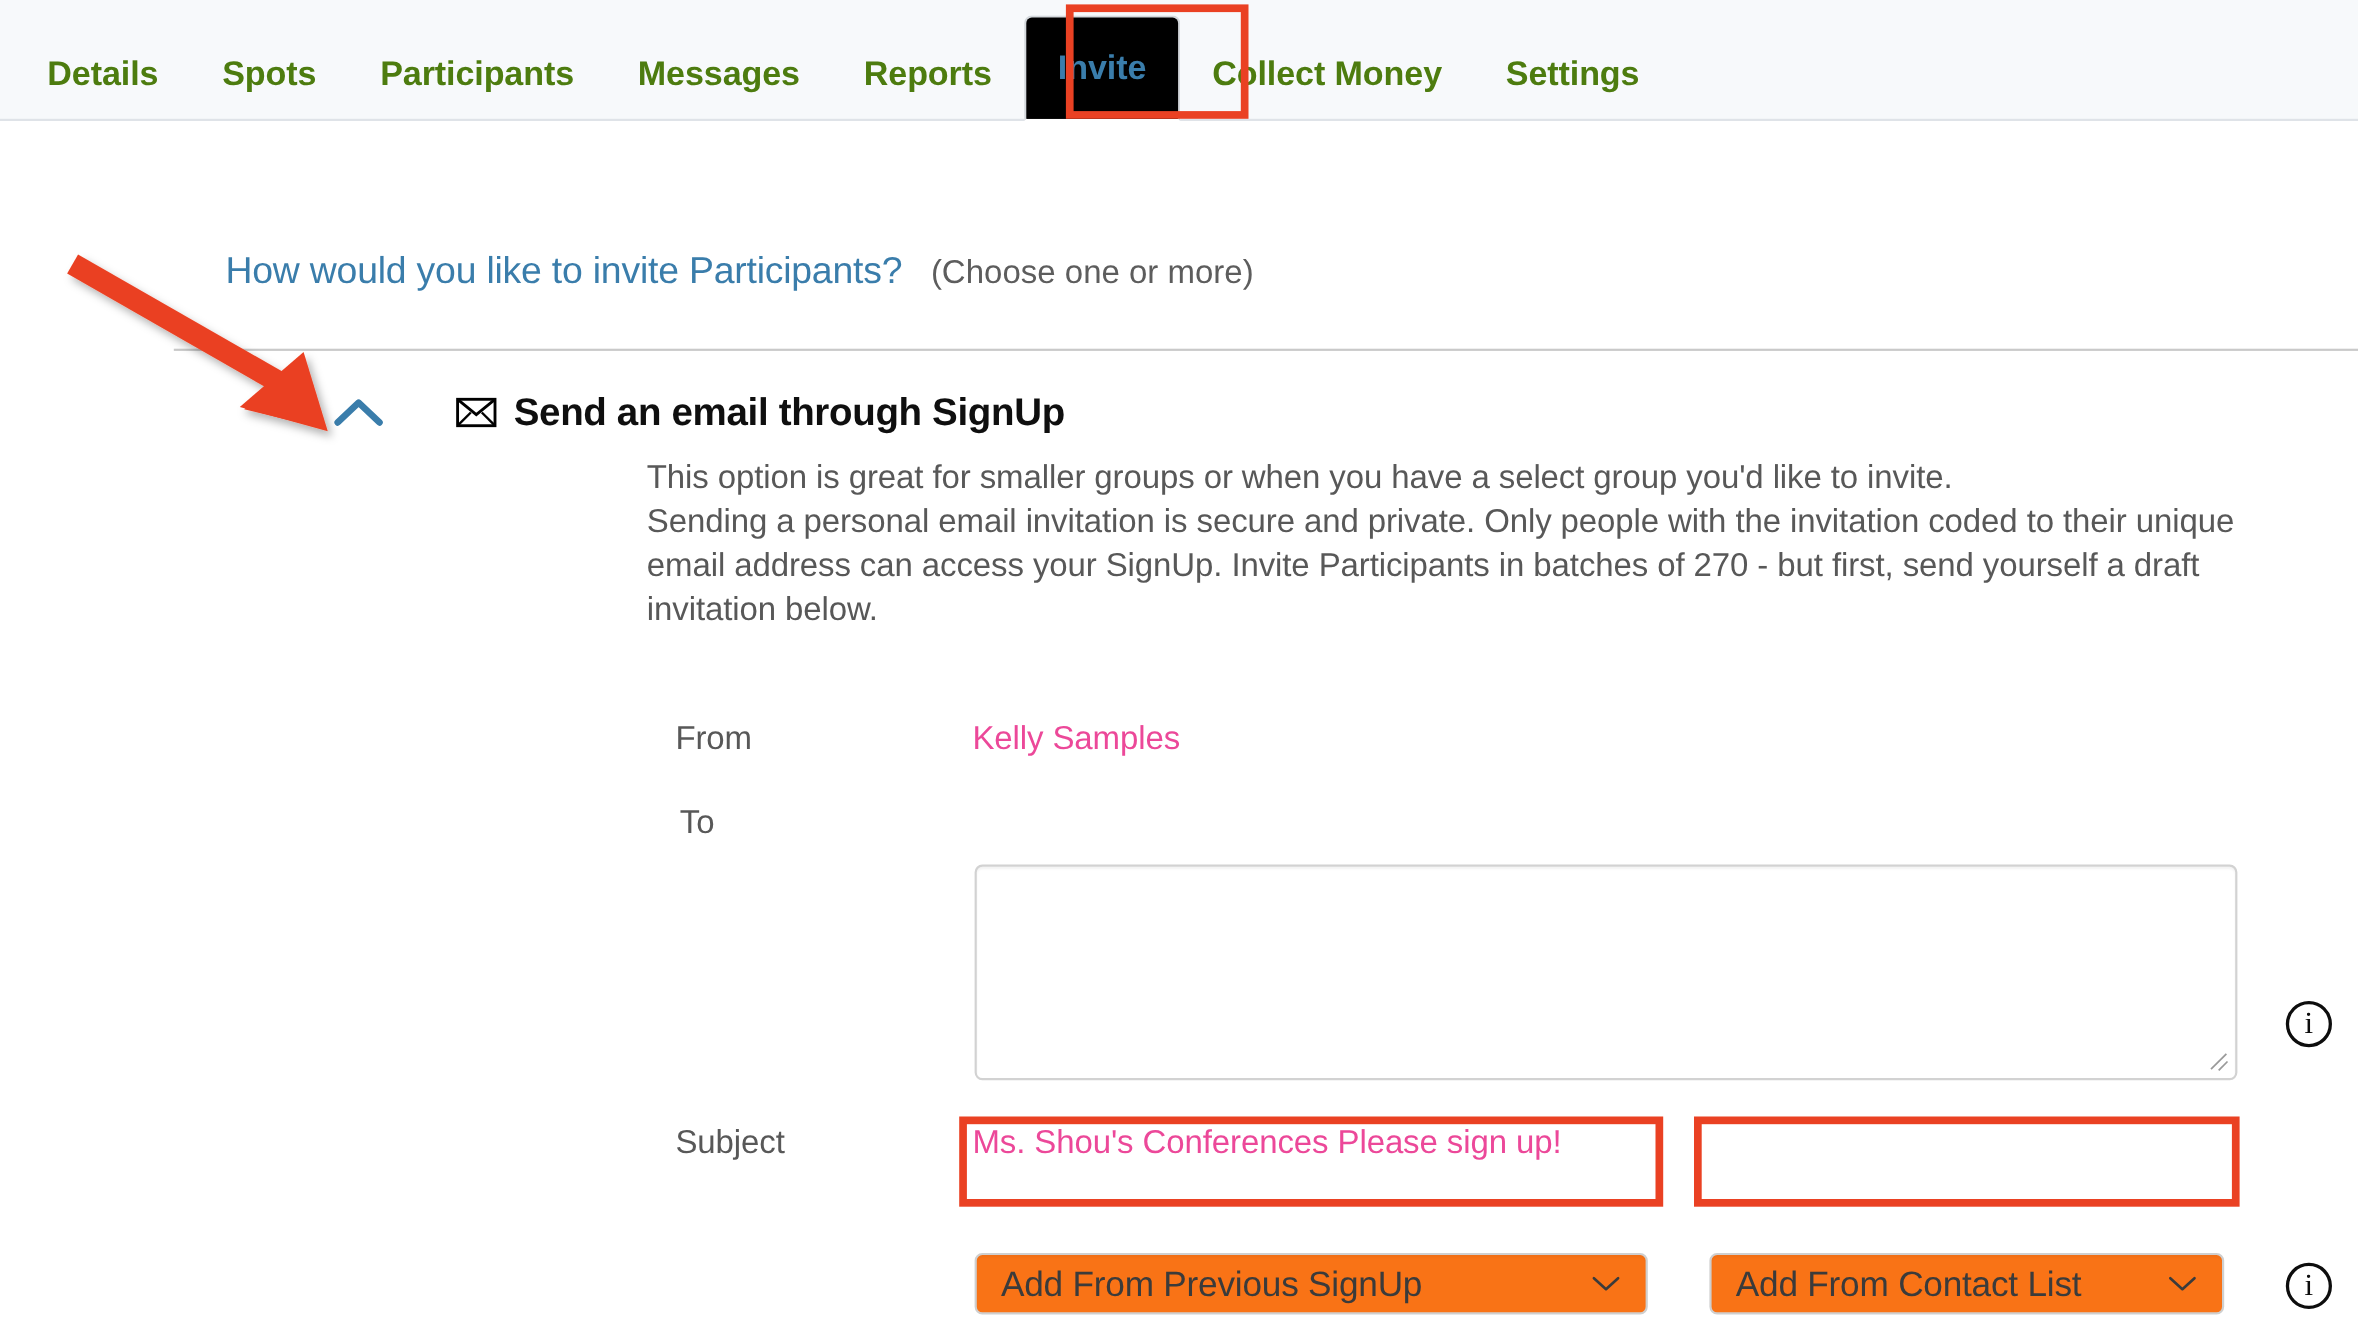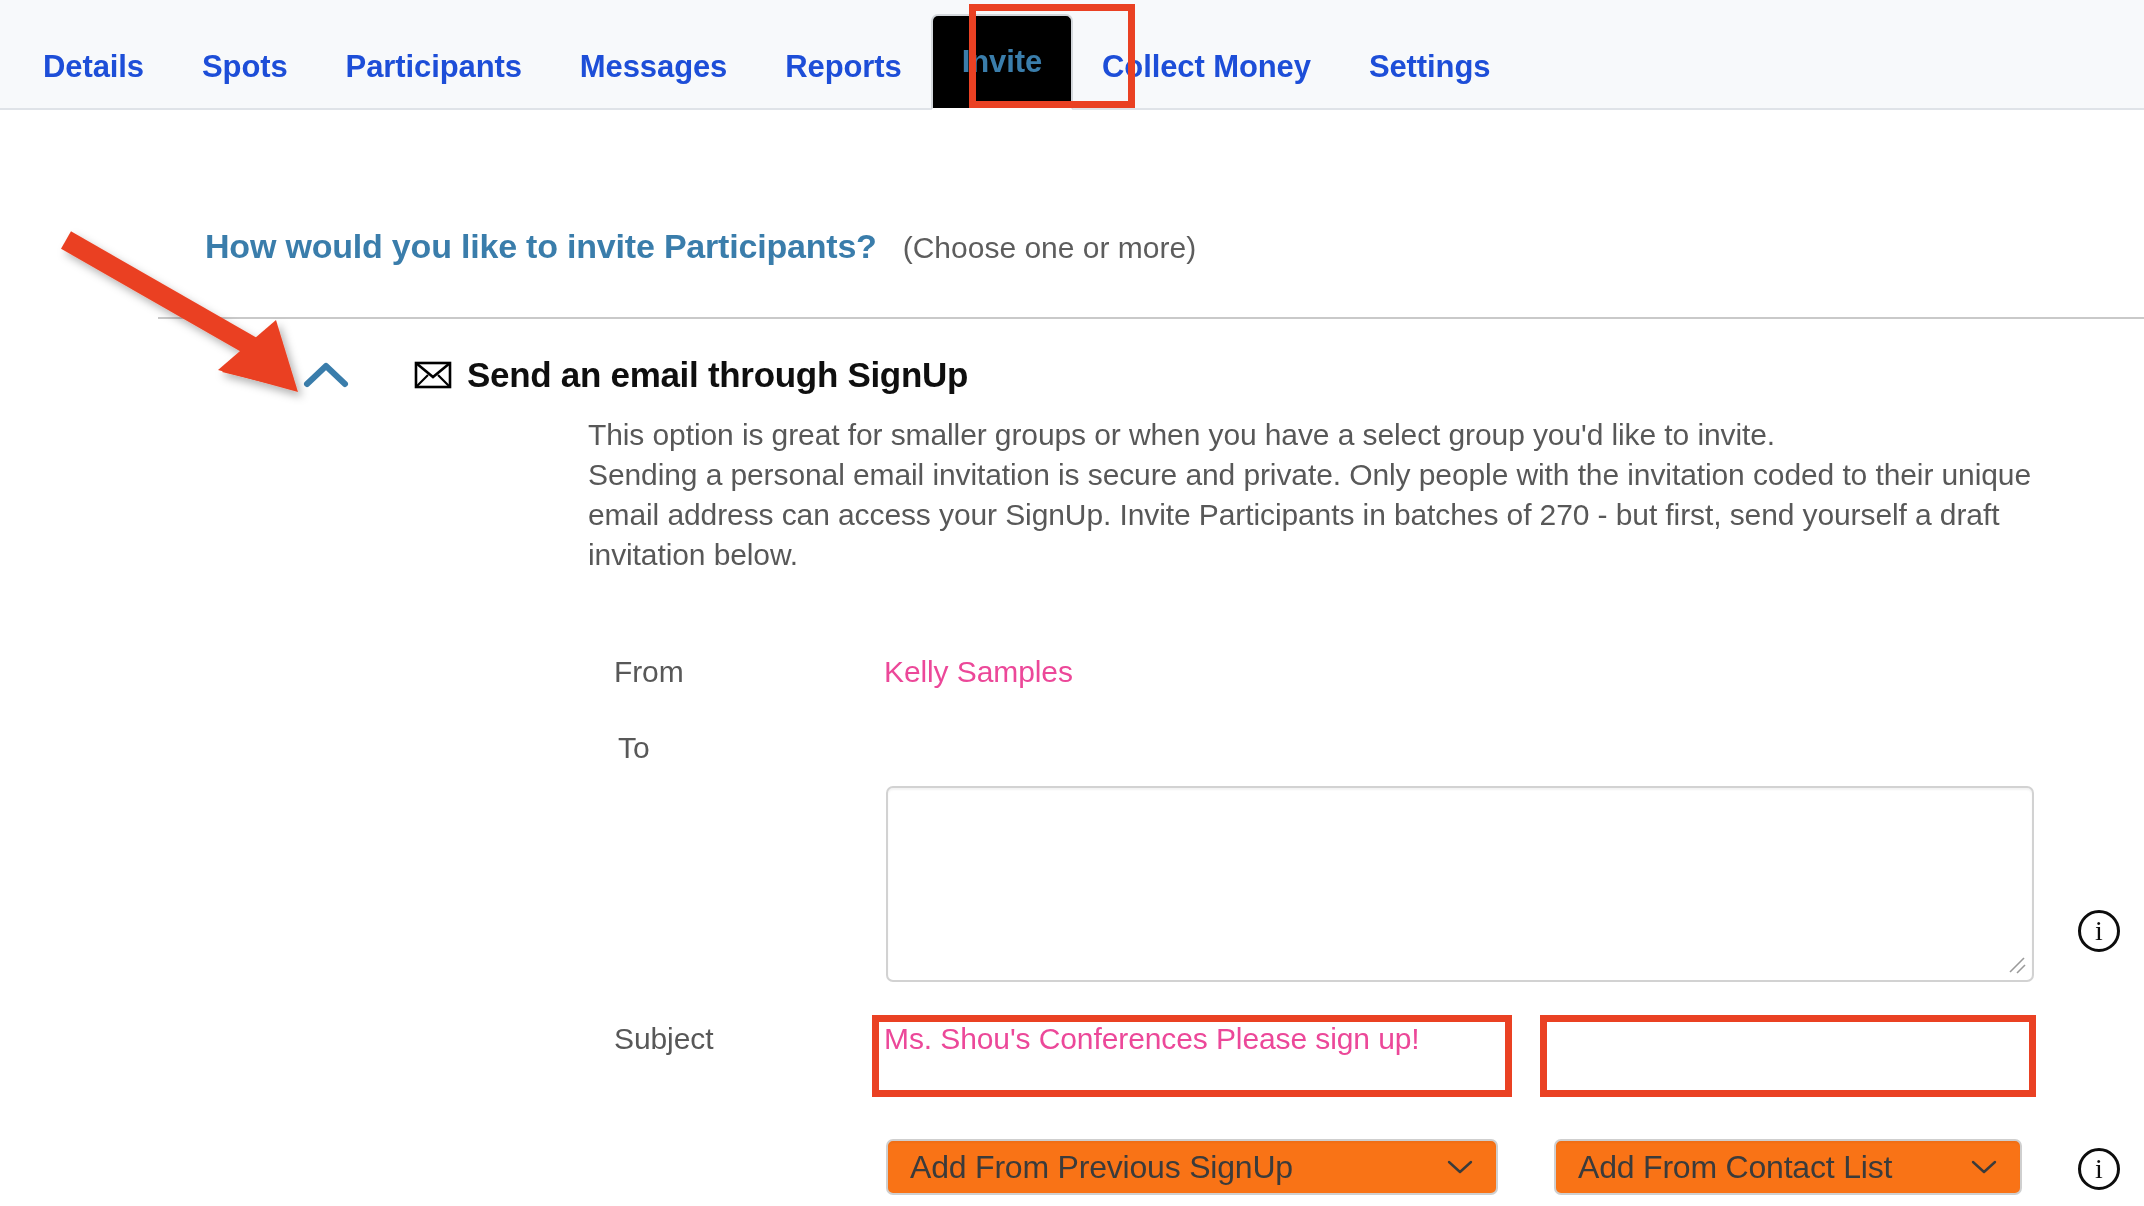--- a/index.html
+++ b/index.html
@@ -37,21 +37,21 @@
   }
   .tab {
     position: relative;
     display: flex;
     align-items: center;
     justify-content: center;
     height: 80px;
     padding: 0 29px;
     font-size: 31px;
     font-weight: 600;
-    color: #1d4ed8;
+    color: #4d7c0f;
     letter-spacing: -0.1px;
     white-space: nowrap;
     cursor: pointer;
     background: transparent;
     border: none;
     margin-bottom: 1px;
   }
   .tab.active {
     color: #3a7dab;
     background: #000000;
@@ -100,21 +100,21 @@
   #q-heading {
     position: absolute;
     left: 205px;
     top: 117px;
     display: flex;
     align-items: baseline;
     white-space: nowrap;
   }
   #q-heading .q-main {
     font-size: 34px;
-    font-weight: 700;
+    font-weight: 400;
     color: #3a7dab;
     letter-spacing: -0.2px;
   }
   #q-heading .q-sub {
     font-size: 30px;
     font-weight: 400;
     color: #5d5d5d;
     margin-left: 26px;
     text-align: right;
   }

